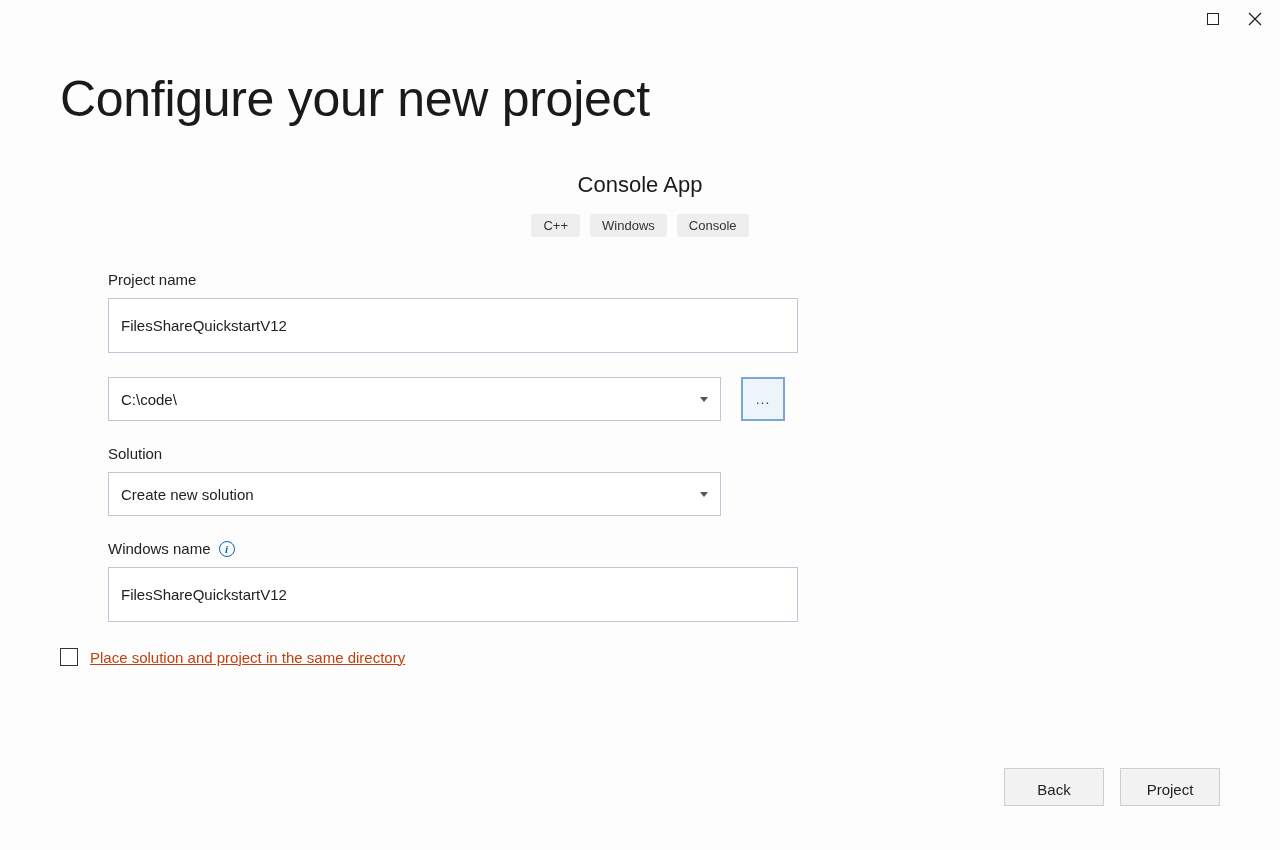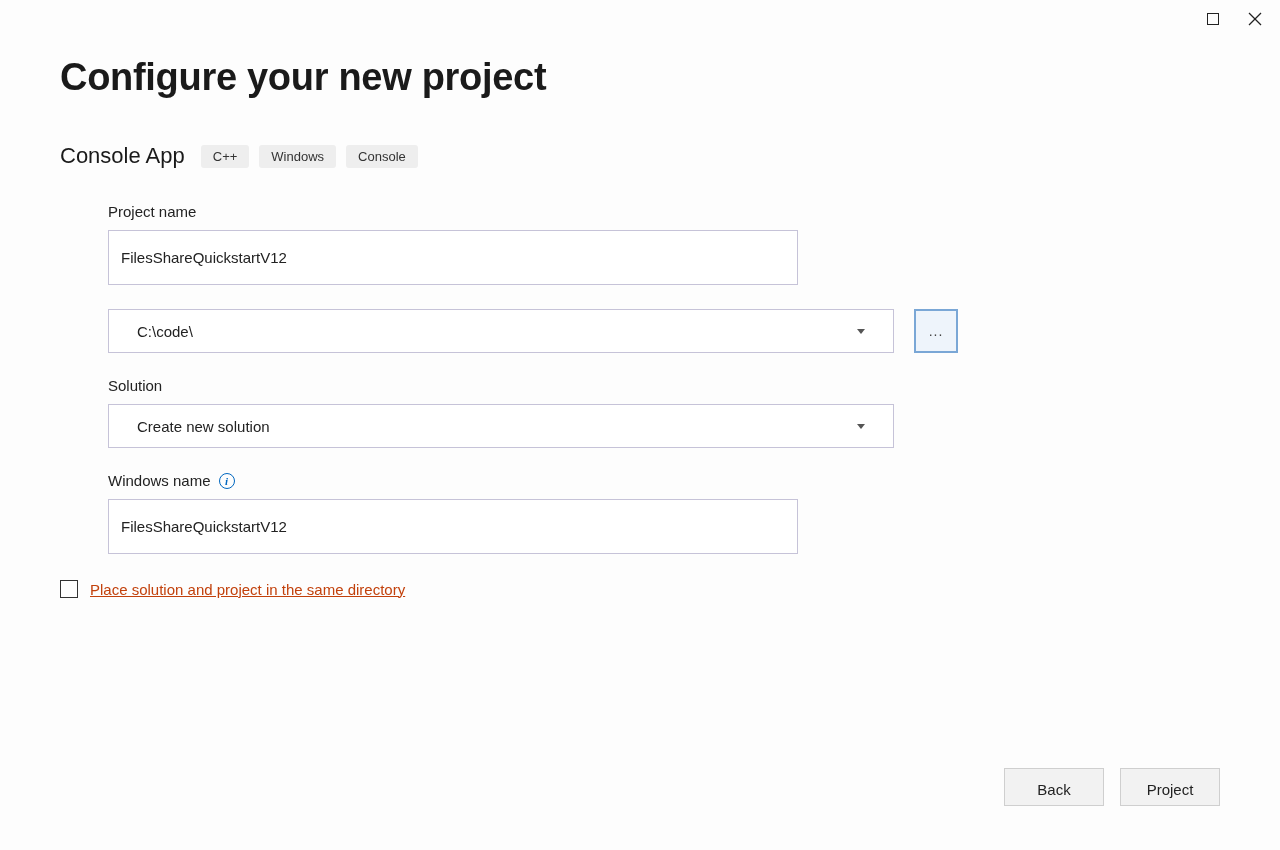--- a/index.html
+++ b/index.html
@@ -30,31 +30,33 @@
   .maximize-box {
     width: 12px;
     height: 12px;
     border: 1.3px solid #222;
   }
   .close-x svg { width: 14px; height: 14px; }
   .content {
     padding: 56px 60px 0 60px;
   }
   h1.page-title {
-    font-size: 38px;
-    font-weight: 700;
+    font-size: 50px;
+    font-weight: 400;
     letter-spacing: -0.3px;
     color: #1a1a1a;
     margin-bottom: 44px;
+    margin-top: 14px;
   }
   .subtitle-row {
     display: flex;
     align-items: center;
     gap: 16px;
     margin-bottom: 34px;
+    flex-direction: column;
   }
   .subtitle {
     font-size: 22px;
     font-weight: 400;
     color: #1a1a1a;
   }
   .tag {
     background: #eeeeee;
     color: #333;
     font-size: 13px;
@@ -93,26 +95,26 @@
     padding: 0 12px;
     color: #222;
     outline: none;
   }
   .location-row {
     display: flex;
     align-items: center;
     gap: 20px;
   }
   .combo {
-    width: 786px;
+    width: 613px;
     height: 44px;
     border: 1px solid #c6c3d8;
     background: #fff;
     font-size: 15px;
-    padding: 0 28px;
+    padding: 0 12px;
     color: #222;
     display: flex;
     align-items: center;
     justify-content: space-between;
     cursor: pointer;
   }
   .caret {
     width: 0; height: 0;
     border-left: 4px solid transparent;
     border-right: 4px solid transparent;

